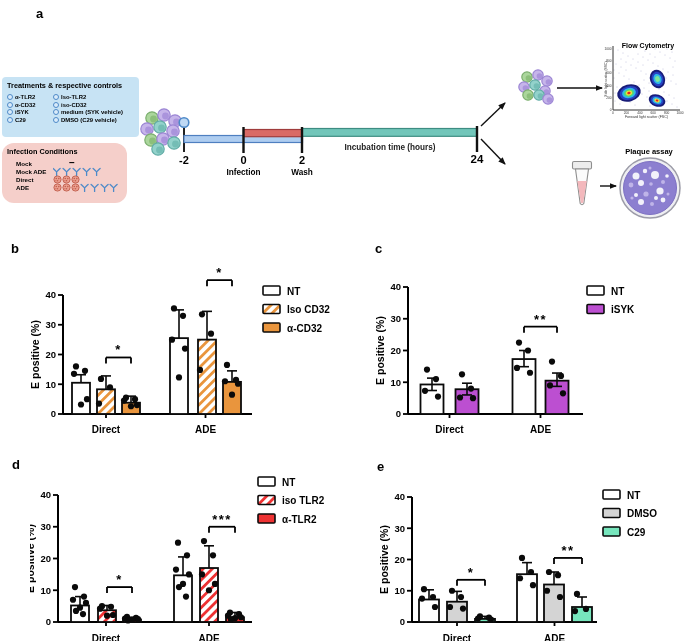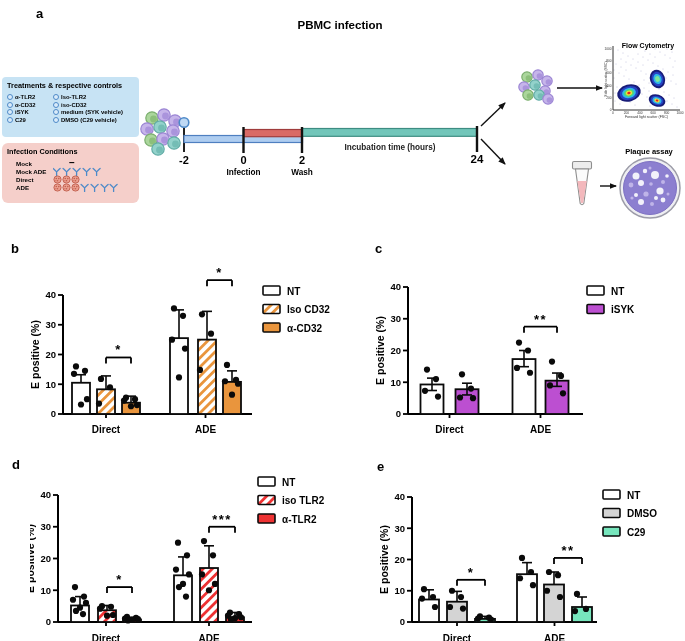--- a/index.html
+++ b/index.html
@@ -16,35 +16,34 @@
   #panelA-svg{position:absolute;left:0;top:0;}
   .tbox{position:absolute;left:2px;top:77px;width:137px;height:60px;background:#C7E3F4;
         border-radius:4px;padding:4px 0 2px 5px;box-sizing:border-box;}
   .tbox-title{font-size:7.3px;font-weight:bold;margin-bottom:3px;}
   .tbox-cols{display:flex;}
   .tcol{display:flex;flex-direction:column;}
   .tcol.left{width:46px;}
   .titem{display:flex;align-items:center;font-size:5.9px;font-weight:bold;height:7.8px;white-space:nowrap;}
   .bullet{display:inline-block;width:4px;height:4px;border:1px solid #4E8AC8;background:#D9EBFA;
           border-radius:50%;margin-right:2px;flex:0 0 auto;}
-  .ibox{position:absolute;left:2px;top:143px;width:137px;height:60px;background:#F5CFCA;
-        border-radius:6px;padding:4px 4px 2px 5px;box-sizing:border-box;}
+  .ibox{position:absolute;left:2px;top:143px;width:125px;height:60px;background:#F5CFCA;
+        border-radius:12px;padding:4px 4px 2px 5px;box-sizing:border-box;}
   .ibox-title{font-size:7.3px;font-weight:bold;margin-bottom:3px;}
   .irow{display:flex;align-items:center;height:8px;margin-left:9px;}
   .ilabel{width:37px;font-size:6.2px;font-weight:bold;flex:0 0 auto;}
   .iicons{display:flex;align-items:center;}
   .dash{font-weight:bold;font-size:10px;line-height:6px;margin-left:16px;}
 </style>
 </head>
 <body>
 
 <div id="app">
 
   <div class="plabel" style="left:36px;top:6px;">a</div>
-  <div id="fig-title">PBMC infection</div>
 
   <svg width="0" height="0" style="position:absolute">
     <defs>
       <marker id="arrh" markerWidth="9" markerHeight="8" refX="6.5" refY="3" orient="auto" markerUnits="userSpaceOnUse">
         <path d="M0,0 L7.5,3 L0,6 Z" fill="#111"></path>
       </marker>
       <g id="ab">
         <path d="M3.6 8.6 L3.6 4.9 M3.6 4.9 L1 2.2 M3.6 4.9 L6.2 2.2 M1 2.2 l-0.9 -0.8 M6.2 2.2 l0.9 -0.8" stroke="#4E8AC8" stroke-width="1.3" fill="none" stroke-linecap="round"></path>
       </g>
       <g id="vir">

